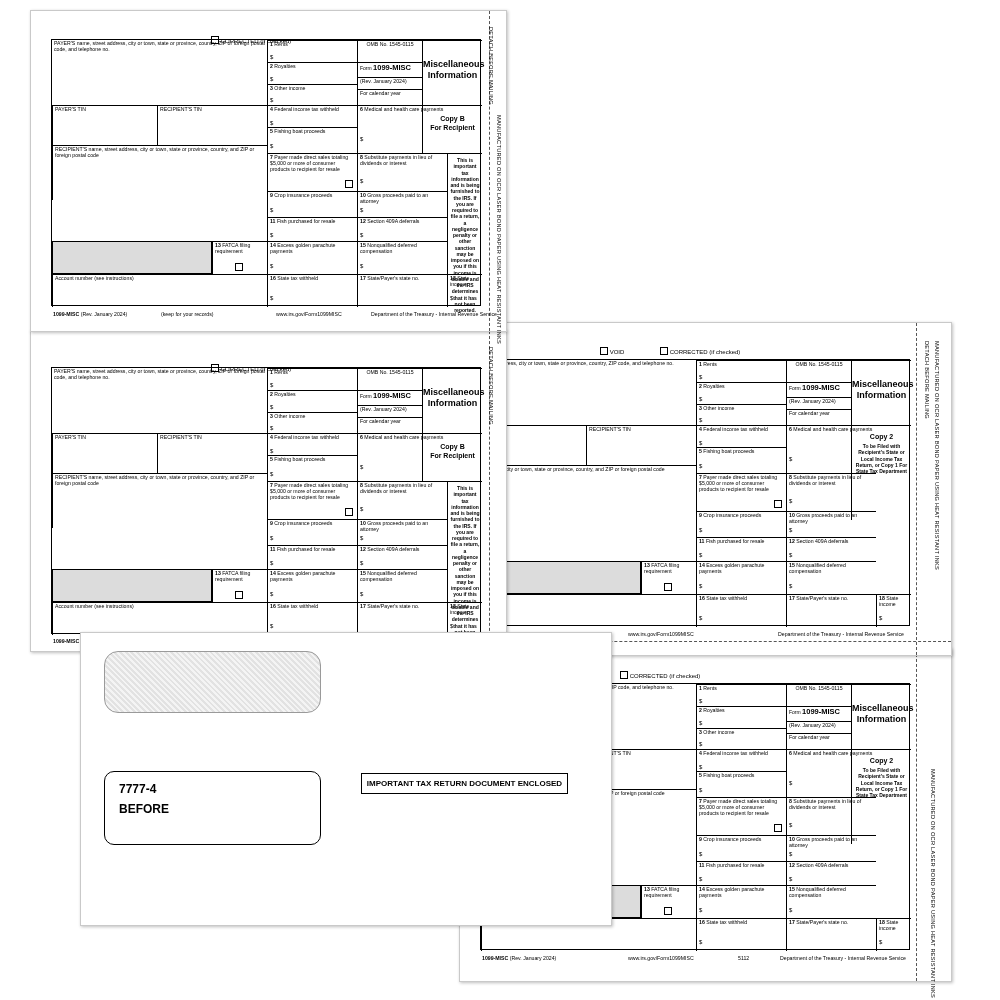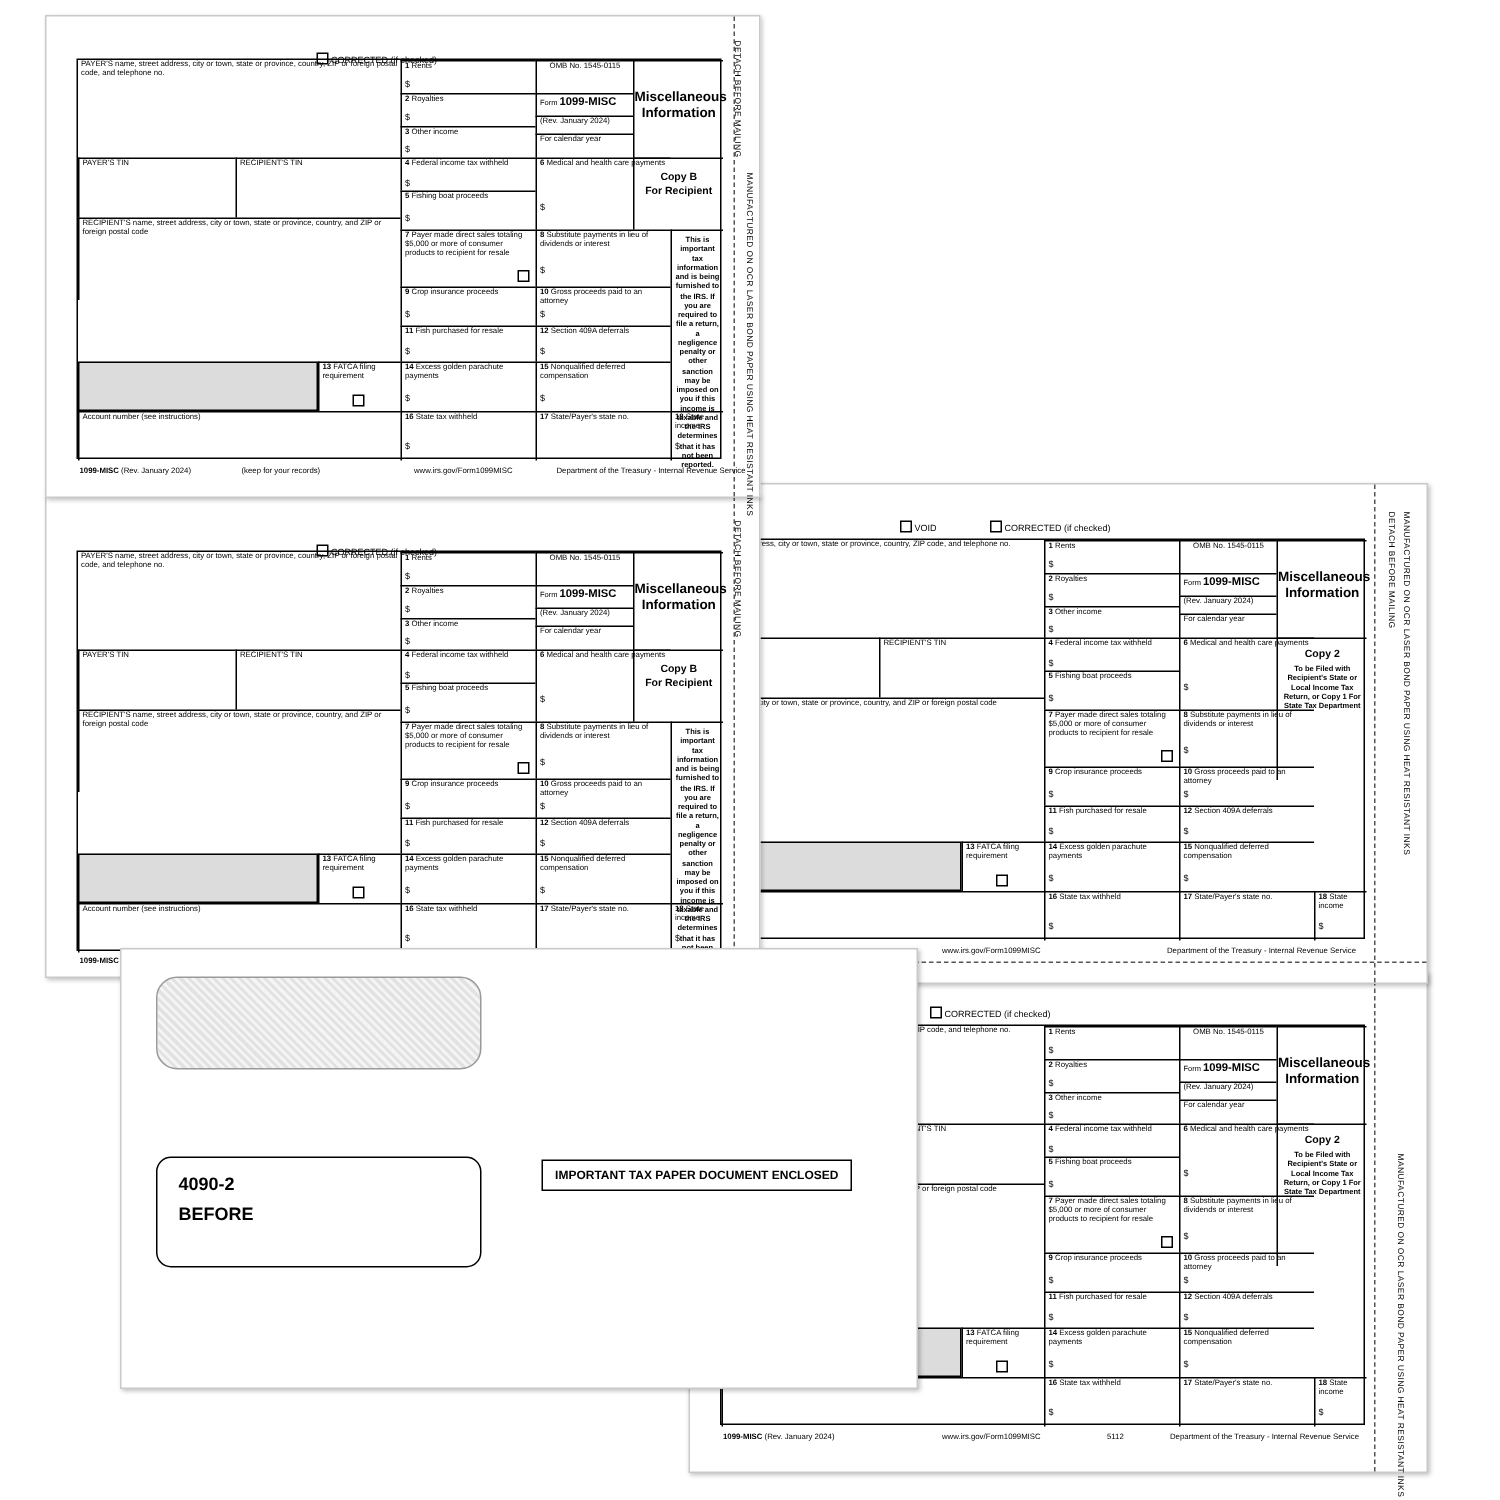--- a/index.html
+++ b/index.html
@@ -529,17 +529,17 @@
   </div>
   <div class="footline" style="left:22px;top:300px;"><span class="bld">1099-MISC</span> <span>(Rev. January 2024)</span></div>
   <div class="footline" style="left:130px;top:300px;">(keep for your records)</div>
   <div class="footline" style="left:245px;top:300px;">www.irs.gov/Form1099MISC</div>
   <div class="footline" style="left:340px;top:300px;">Department of the Treasury - Internal Revenue Service</div>
 </div>
 
 <div class="envelope" style="left:80px;top:632px;width:530px;height:292px;">
   <div class="window" style="left:23px;top:18px;width:215px;height:60px;"></div>
   <div class="addrbox" style="left:23px;top:138px;width:215px;height:72px;">
-    <div class="addr1">4090-2</div>
+    <div class="addr1">7777-4</div>
     <div class="addr2">BEFORE</div>
   </div>
-  <div class="stamp" style="left:280px;top:140px;width:205px;">IMPORTANT TAX PAPER DOCUMENT ENCLOSED</div>
+  <div class="stamp" style="left:280px;top:140px;width:205px;">IMPORTANT TAX RETURN DOCUMENT ENCLOSED</div>
 </div>
 
 </body></html>

